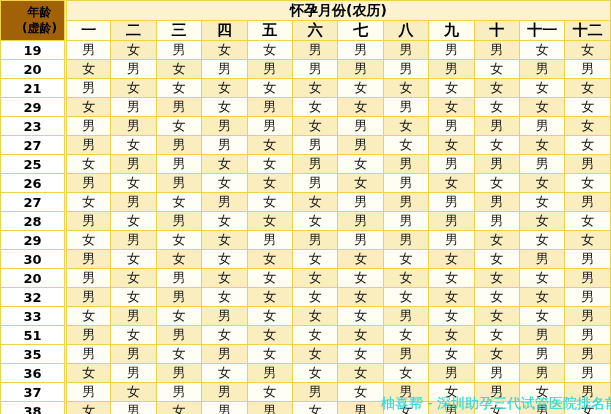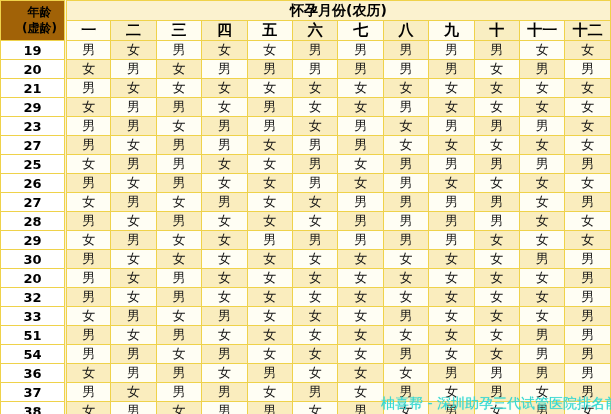--- a/index.html
+++ b/index.html
@@ -283,21 +283,21 @@
         <td class="gc yl">女</td>
         <td class="gc lt">女</td>
         <td class="gc yl">女</td>
         <td class="gc lt">女</td>
         <td class="gc yl">女</td>
         <td class="gc lt">女</td>
         <td class="gc yl">男</td>
         <td class="gc lt">男</td>
       </tr>
       <tr class="data-row">
-        <td class="age">54</td>
+        <td class="age">35</td>
         <td class="gc lt">男</td>
         <td class="gc yl">男</td>
         <td class="gc lt">女</td>
         <td class="gc yl">男</td>
         <td class="gc lt">女</td>
         <td class="gc yl">女</td>
         <td class="gc lt">女</td>
         <td class="gc yl">男</td>
         <td class="gc lt">女</td>
         <td class="gc yl">女</td>

